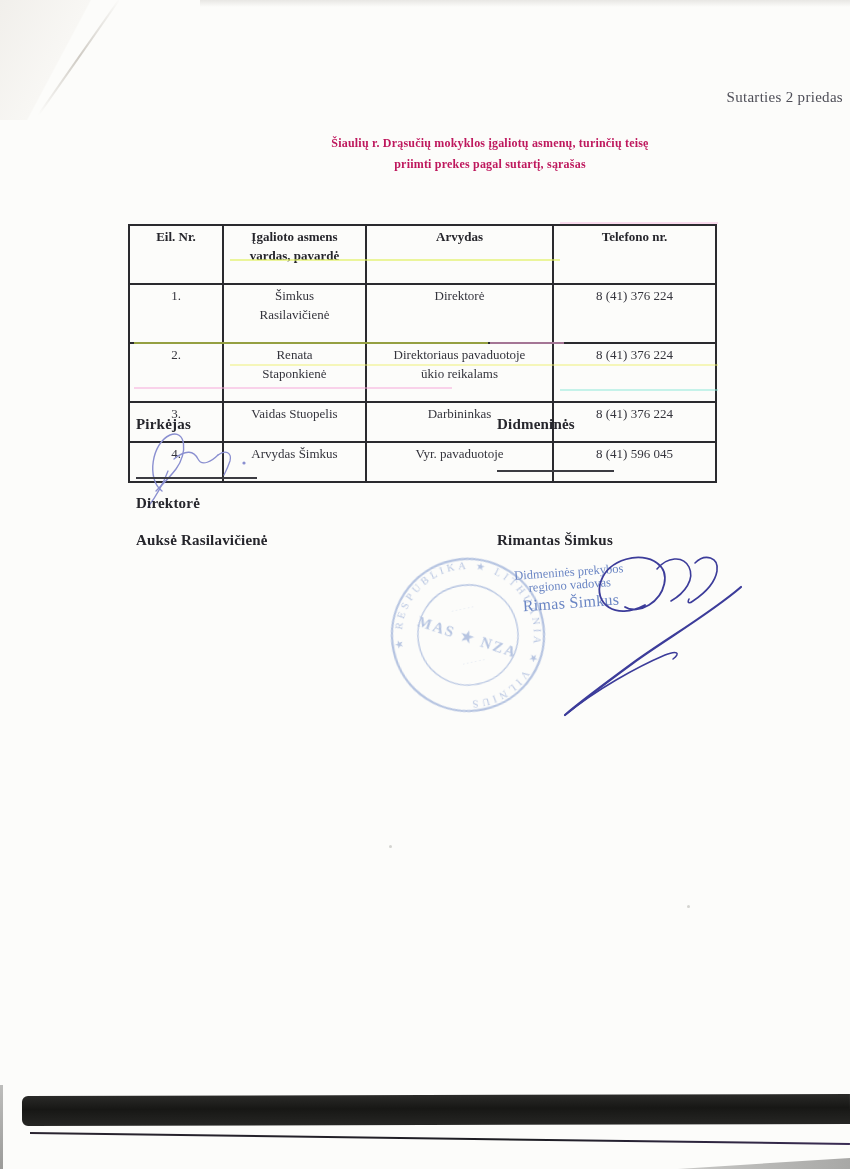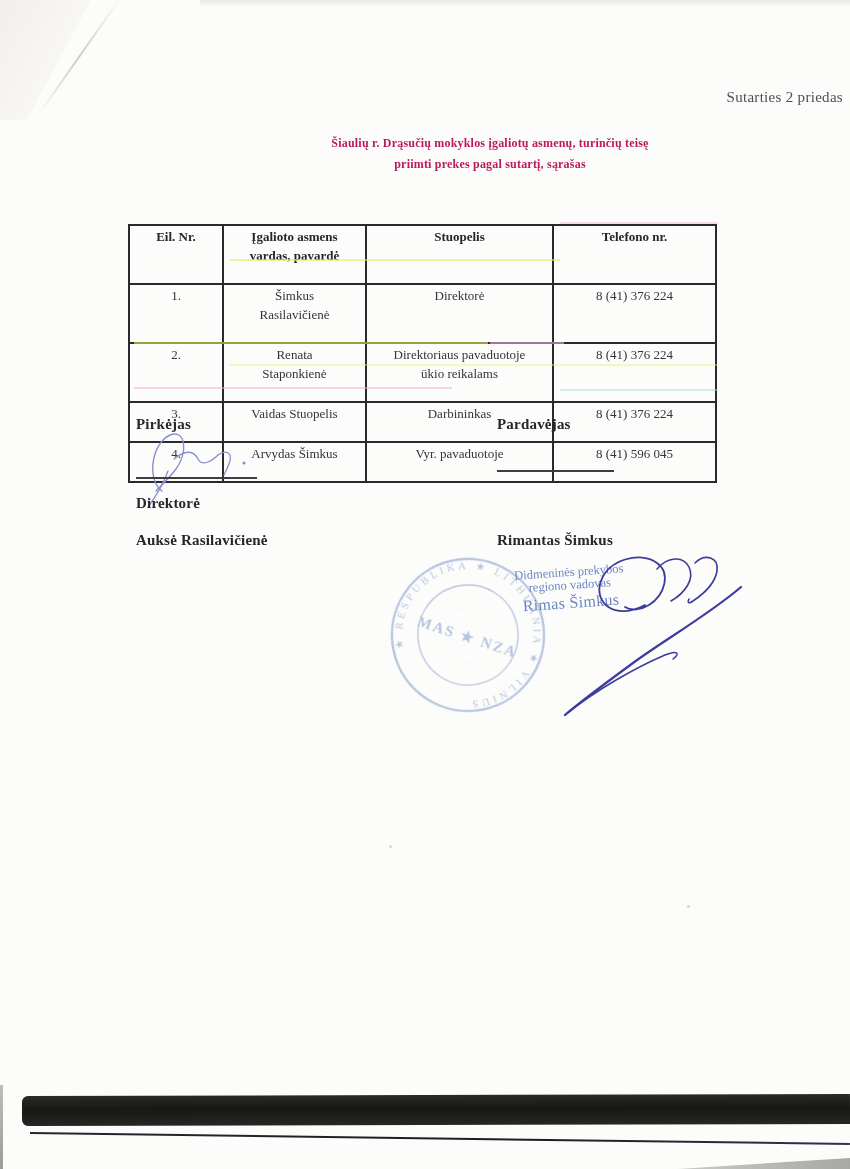--- a/index.html
+++ b/index.html
@@ -65,21 +65,21 @@
       <col style="width:94px">
         <col style="width:143px">
         <col style="width:187px">
         <col style="width:163px">
     </colgroup>
     <tbody>
       <tr class="h38">
         <th>Eil. Nr.</th>
         <th>Įgalioto asmens
 vardas, pavardė</th>
-        <th>Stuopelis</th>
+        <th>Arvydas</th>
         <th>Telefono nr.</th>
       </tr>
       <tr class="h41">
         <td>1.</td>
         <td>Šimkus
 Rasilavičienė</td>
         <td>Direktorė</td>
         <td>8 (41) 376 224</td>
       </tr>
       <tr class="h42">
@@ -118,21 +118,21 @@
     <path class="ink" stroke="#8a8fd0" stroke-width="1.4" d="M 34 66 C 18 54 24 18 42 10 C 58 4 60 28 48 44 C 42 52 34 60 28 66"></path>
     <path class="ink" stroke="#8a8fd0" stroke-width="1.3" d="M 46 34 C 58 24 66 26 70 34 C 74 42 84 36 90 30"></path>
     <path class="ink" stroke="#8a8fd0" stroke-width="1.3" d="M 90 30 C 98 24 104 28 102 36 C 100 42 98 46 96 50"></path>
     <path class="ink" stroke="#8a8fd0" stroke-width="1.3" d="M 40 46 C 34 62 26 74 20 82"></path>
     <circle cx="116" cy="38" r="1.6" fill="#8a8fd0"></circle>
   </svg>
   <div class="abs underline" style="left:136px;top:477px;width:121px"></div>
   <div class="abs sig-text" style="left:136px;top:495px">Direktorė</div>
   <div class="abs sig-text" style="left:136px;top:532px">Auksė Rasilavičienė</div>
 
-  <div class="abs sig-text" style="left:497px;top:416px">Pardavėjas</div>
+  <div class="abs sig-text" style="left:497px;top:416px">Didmeninės</div>
   <div class="abs underline" style="left:497px;top:470px;width:117px"></div>
   <div class="abs sig-text" style="left:497px;top:532px">Rimantas Šimkus</div>
 
   <svg class="abs stamp-svg" width="180" height="180" viewBox="0 0 180 180">
     <defs>
       <path id="ring" d="M 90,90 m -66,0 a 66,66 0 1,1 132,0 a 66,66 0 1,1 -132,0"></path>
     </defs>
     <circle cx="90" cy="90" r="76" fill="none" stroke="#7d97cd" stroke-width="2.4"></circle>
     <circle cx="90" cy="90" r="50" fill="none" stroke="#7d97cd" stroke-width="1.3"></circle>
     <text font-size="10.5" fill="#7d97cd" letter-spacing="3.5" font-family="Liberation Serif, serif">

